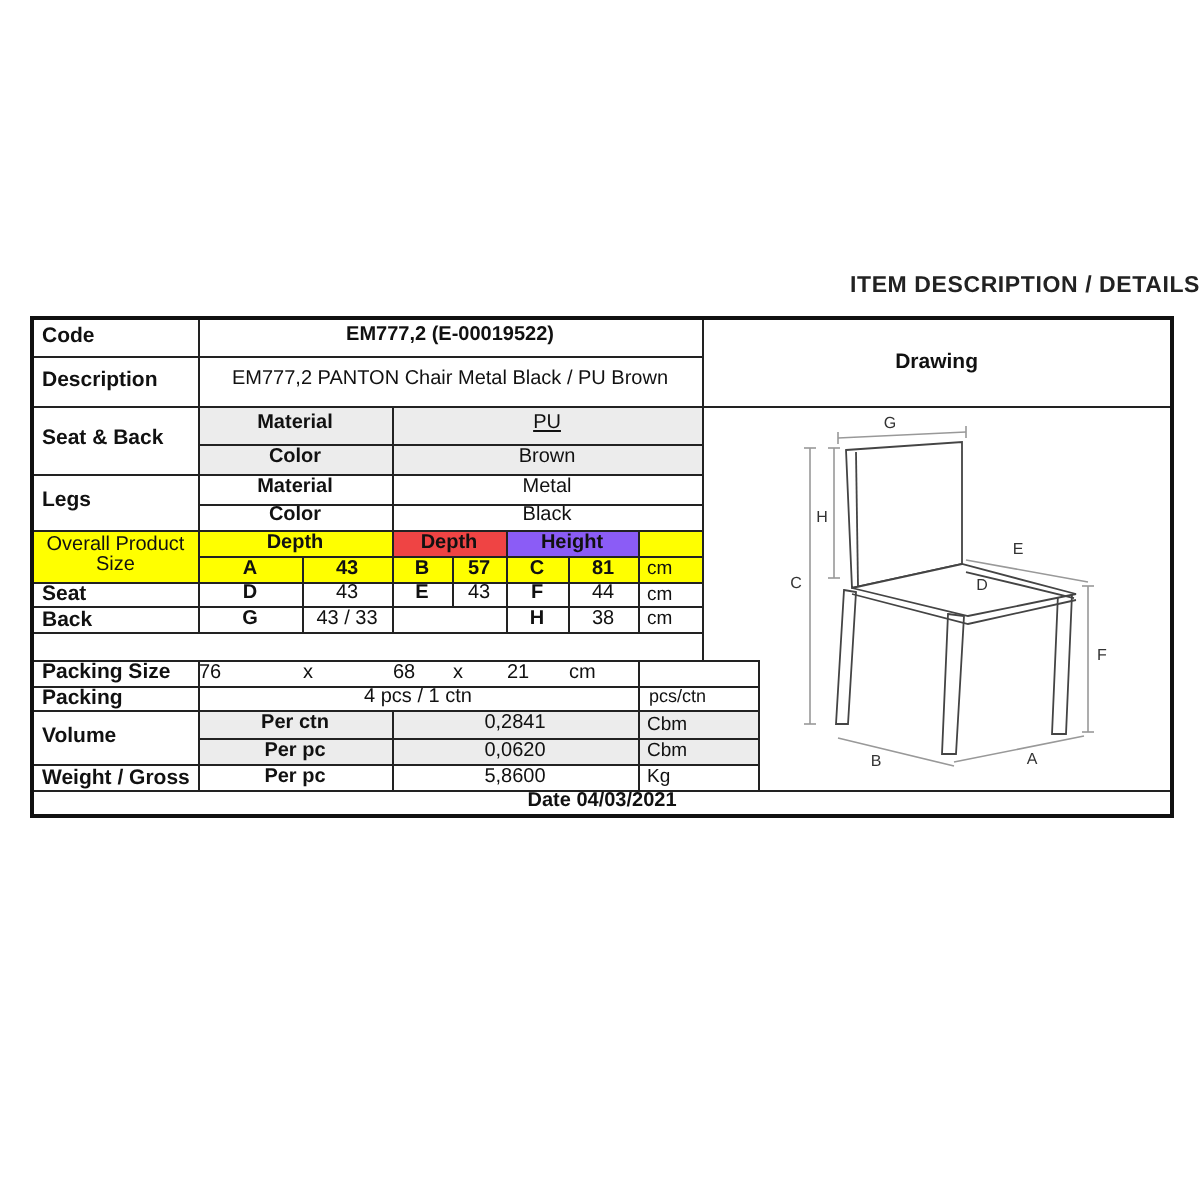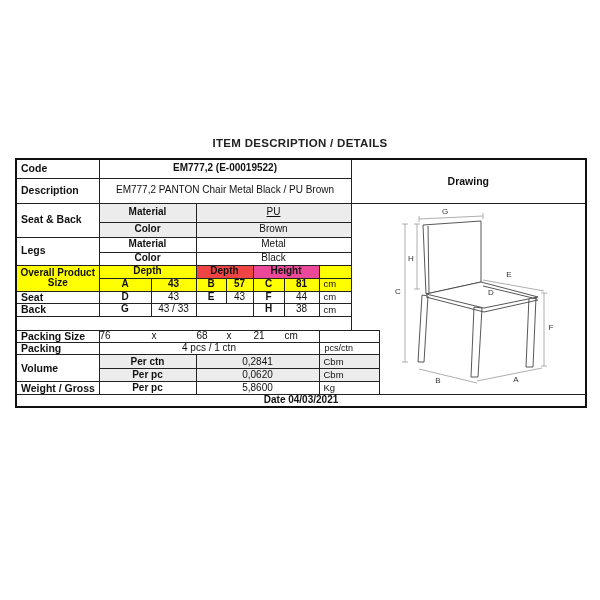--- a/index.html
+++ b/index.html
@@ -2,21 +2,21 @@
 <html><head>
 <meta charset="utf-8">
 <style>
   html,body{margin:0;padding:0;}
   body{
     width:600px;height:600px;background:#ffffff;position:relative;
     font-family:"Liberation Sans", sans-serif;color:#111;
     -webkit-font-smoothing:antialiased;
   }
   .page-title{
-    position:absolute;top:137px;left:0;right:0;text-align:center;
+    position:absolute;top:137px;left:0;right:0;text-align:right;
     font-size:11.5px;font-weight:bold;letter-spacing:.3px;color:#222;
   }
   table.spec{
     position:absolute;left:15px;top:158px;width:570px;
     border-collapse:collapse;table-layout:fixed;
     border:2px solid #111;
   }
   td{
     border:1px solid #222;padding:0 2px;font-size:10px;line-height:1.08;
     text-align:center;vertical-align:middle;overflow:hidden;white-space:nowrap;
@@ -24,21 +24,21 @@
   }
   td.wrap{white-space:normal;}
   td.lbl{text-align:left;font-weight:bold;padding-left:4px;font-size:10.5px;}
   td.b{font-weight:bold;}
   td.unit{text-align:left;padding-left:4px;font-size:9.5px;}
   td.unit-sm{text-align:left;padding-left:5px;font-size:9px;}
   td.yellow{background:#ffff00;}
   td.shade{background:#ececec;}
   td.ghost{border-top:none;border-bottom:none;border-right:none;background:transparent;}
   td.drawing-body{border-left:none;padding:0;vertical-align:top;}
-  td.center-lbl{text-align:center;font-weight:bold;line-height:1.05;}
+  td.center-lbl{text-align:center;font-weight:normal;line-height:1.05;}
   .psrow{display:flex;align-items:center;height:100%;}
   .psrow span{display:inline-block;text-align:left;font-size:10px;}
   svg text{font-family:"Liberation Sans",sans-serif;font-size:8px;fill:#333;}
 </style>
 </head>
 <body>
 
 <div class="page-title">ITEM DESCRIPTION / DETAILS</div>
 
 <table class="spec">
@@ -142,21 +142,21 @@
   <tr style="height:13px">
     <td colspan="2" class="b">Color</td>
     <td colspan="5">Black</td>
     <td class="ghost"></td>
   </tr>
 
   <tr style="height:13px">
     <td rowspan="2" class="yellow center-lbl wrap" style="font-size: 10px; background: rgb(255, 255, 0);">Overall Product Size</td>
     <td colspan="2" class="yellow b" style="background: rgb(255, 255, 0);">Depth</td>
     <td colspan="2" class="yellow b" style="background: #ef4444;">Depth</td>
-    <td colspan="2" class="yellow b" style="background: #ec4899;">Height</td>
+    <td colspan="2" class="yellow b" style="background: #8b5cf6;">Height</td>
     <td class="yellow" style="background: rgb(255, 255, 0);"></td>
     <td class="ghost"></td>
   </tr>
 
   <tr style="height:13px">
     <td class="yellow b" style="background: rgb(255, 255, 0);">A</td>
     <td class="yellow b" style="background: rgb(255, 255, 0);">43</td>
     <td class="yellow b" style="background: rgb(255, 255, 0);">B</td>
     <td class="yellow b" style="background: rgb(255, 255, 0);">57</td>
     <td class="yellow b" style="background: rgb(255, 255, 0);">C</td>

